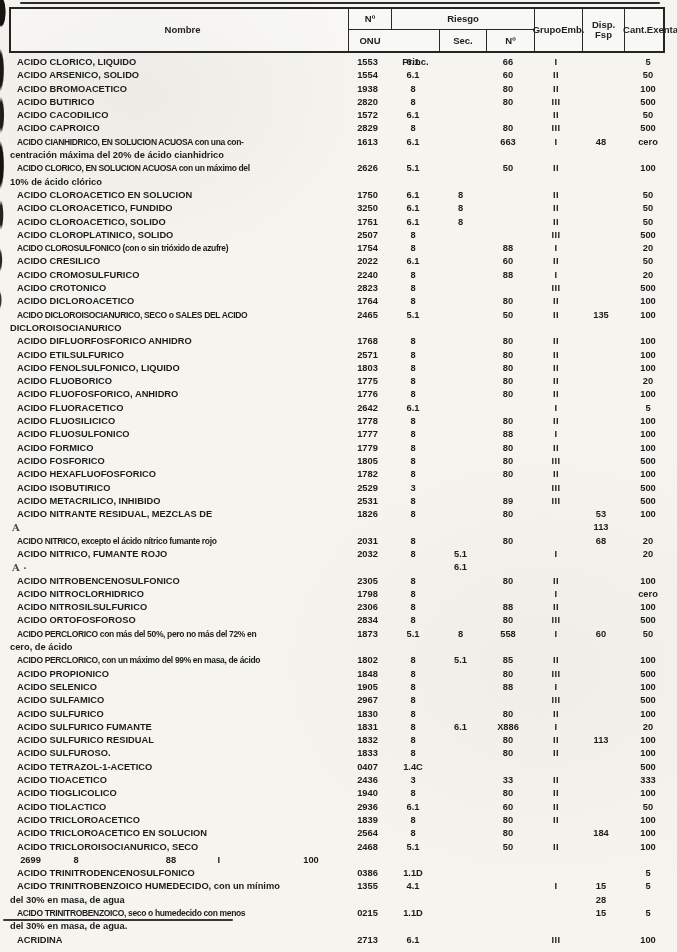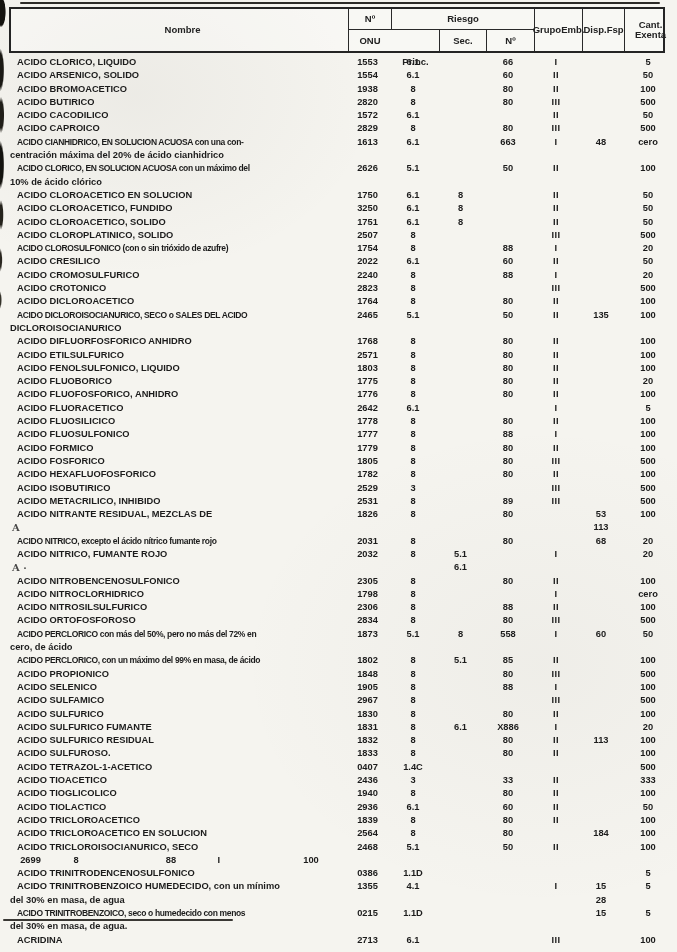--- a/index.html
+++ b/index.html
@@ -34,22 +34,22 @@
   .hcell.first{border-left:none;}
   .hcell.bb{border-bottom:1.5px solid #2a2a2a;}
   .h-nombre{grid-column:1;grid-row:1 / span 2;padding-left:6px;}
   .h-onu-top{grid-column:2;grid-row:1;}
   .h-onu-bot{grid-column:2;grid-row:2;}
   .h-riesgo{grid-column:3 / span 3;grid-row:1;text-align:right;}
   .h-princ{grid-column:3;grid-row:2;margin-top:32px;}
   .h-sec{grid-column:4;grid-row:2;}
   .h-num{grid-column:5;grid-row:2;}
   .h-grupo{grid-column:6;grid-row:1 / span 2;flex-direction:row;}
-  .h-disp{grid-column:7;grid-row:1 / span 2;}
-  .h-cant{grid-column:8;grid-row:1 / span 2;flex-direction:column;}
+  .h-disp{grid-column:7;grid-row:1 / span 2;flex-direction:column;}
+  .h-cant{grid-column:8;grid-row:1 / span 2;flex-direction:row;}
 
   
   .tbody{position:absolute;left:9px;top:56px;width:665px;}
   .line{display:flex;height:13.3px;align-items:center;}
   .cell{
     display:block;box-sizing:border-box;
     font-size:9.3px;font-weight:bold;color:#1c1c1c;
     white-space:nowrap;overflow:visible;
     text-align:center;line-height:13.3px;
   }

